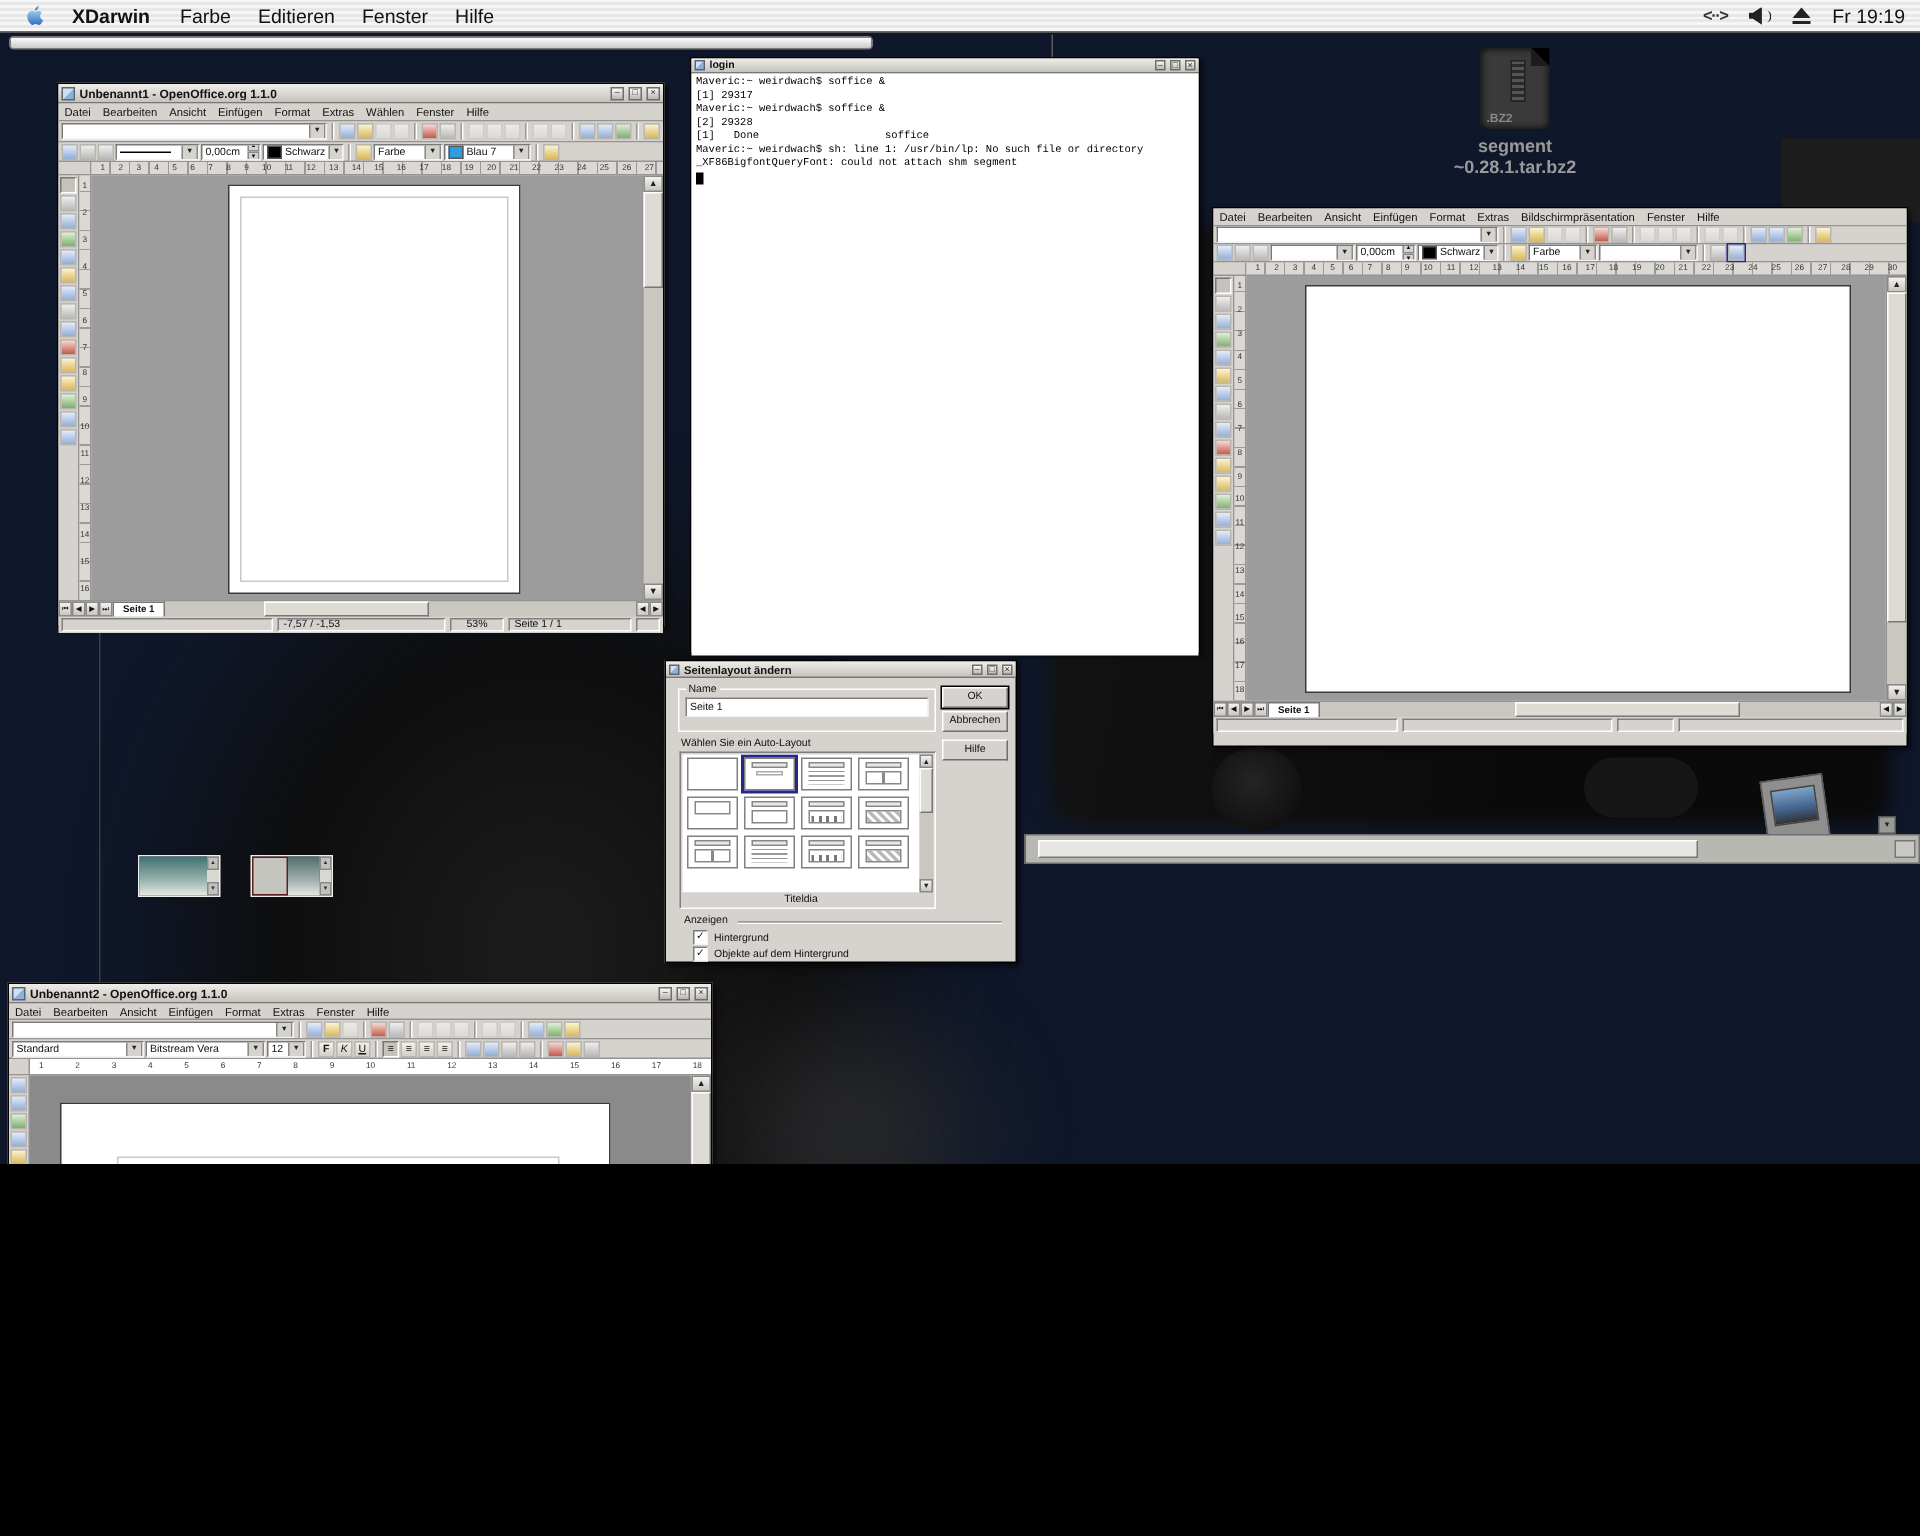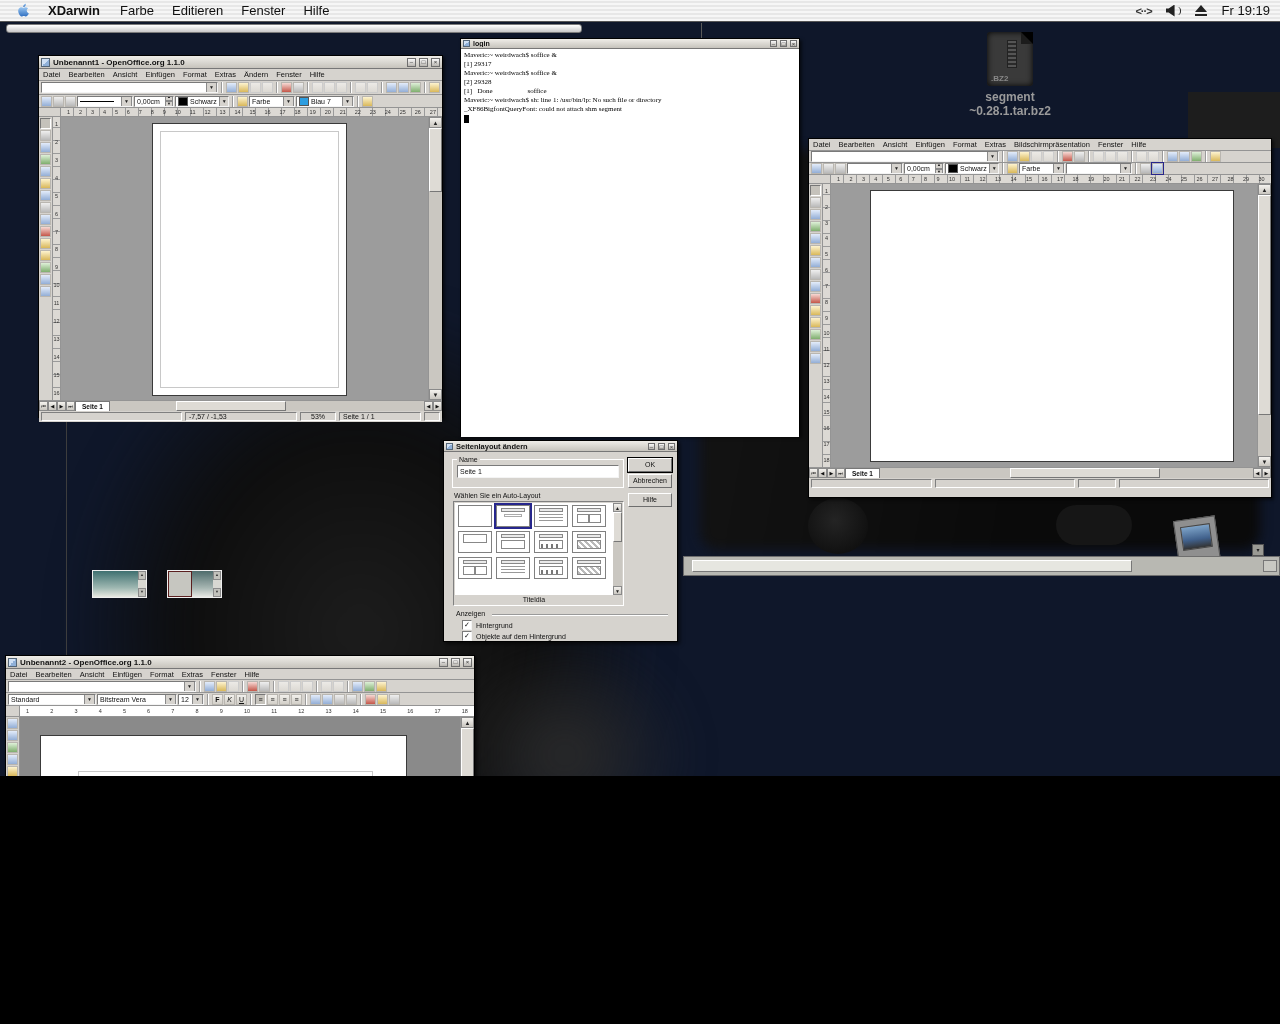--- a/index.html
+++ b/index.html
@@ -81,21 +81,21 @@
           line-height:8px;text-align:center;box-sizing:border-box;flex:0 0 auto;}
   .ptab{background:#fff;border:1px solid #777;border-bottom:none;padding:0 6px;font-weight:bold;
         display:flex;align-items:center;flex:0 0 auto;}
   .htrack{flex:1;position:relative;background:#cac7c1;}
   .hthumb{position:absolute;top:0;bottom:0;background:#dedbd5;border:1px solid;border-color:#fff #777 #777 #fff;box-sizing:border-box;}
   .sbar{display:flex;gap:3px;align-items:center;background:#d6d3ce;padding:1px 2px;box-sizing:border-box;}
   .sfield{height:9px;line-height:8px;font-size:7px;padding:0 3px;box-sizing:border-box;
           border:1px solid;border-color:#808080 #fff #fff #808080;white-space:nowrap;overflow:hidden;}
   
   #win-xterm .xbody{background:#fff;height:388px;padding:2px 3px;box-sizing:border-box;
-     font-family:Liberation Serif, serif;font-size:7px;line-height:9px;color:#000;overflow:hidden;}
+     font-family:Liberation Mono, monospace;font-size:7px;line-height:9px;color:#000;overflow:hidden;}
   #win-xterm .xbody span{display:block;white-space:pre;}
   .xcursor{width:5px;height:8px;background:#000;}
   
   fieldset{border:1px groove #fff;margin:0;padding:2px 4px;}
   legend{font-size:7px;padding:0 2px;}
   .dfield{background:#fff;border:1px solid;border-color:#7a7a7a #f4f4f4 #f4f4f4 #7a7a7a;
           height:11px;line-height:11px;font-size:7px;padding:0 2px;}
   .btn{background:#d6d3ce;border:1px solid;border-color:#fff #6e6e6e #6e6e6e #fff;font-size:7px;
        text-align:center;box-sizing:border-box;position:absolute;height:14px;line-height:12px;width:44px;}
   .btn.default{outline:1px solid #000;}
@@ -248,21 +248,21 @@
       <span class="wbtn">□</span>
       <span class="wbtn">×</span>
     </div>
     <div class="mrow" style="height:11px;">
         <span class="mi">Datei</span>
         <span class="mi">Bearbeiten</span>
         <span class="mi">Ansicht</span>
         <span class="mi">Einfügen</span>
         <span class="mi">Format</span>
         <span class="mi">Extras</span>
-        <span class="mi">Ändern</span>
+        <span class="mi">Wählen</span>
         <span class="mi">Fenster</span>
         <span class="mi">Hilfe</span>
       </div>
     <div class="tb" style="height:14px;">
       <div class="combo" style="width:188px;">
           <span class="carr">▼</span>
         </div>
       <span class="tsep"></span>
       <span class="ticon t-blue"></span>
       <span class="ticon t-yellow"></span>

